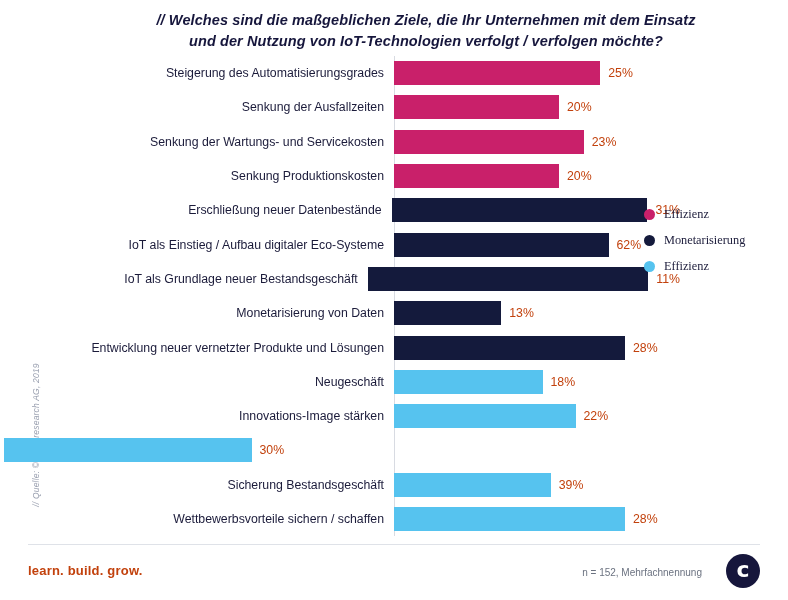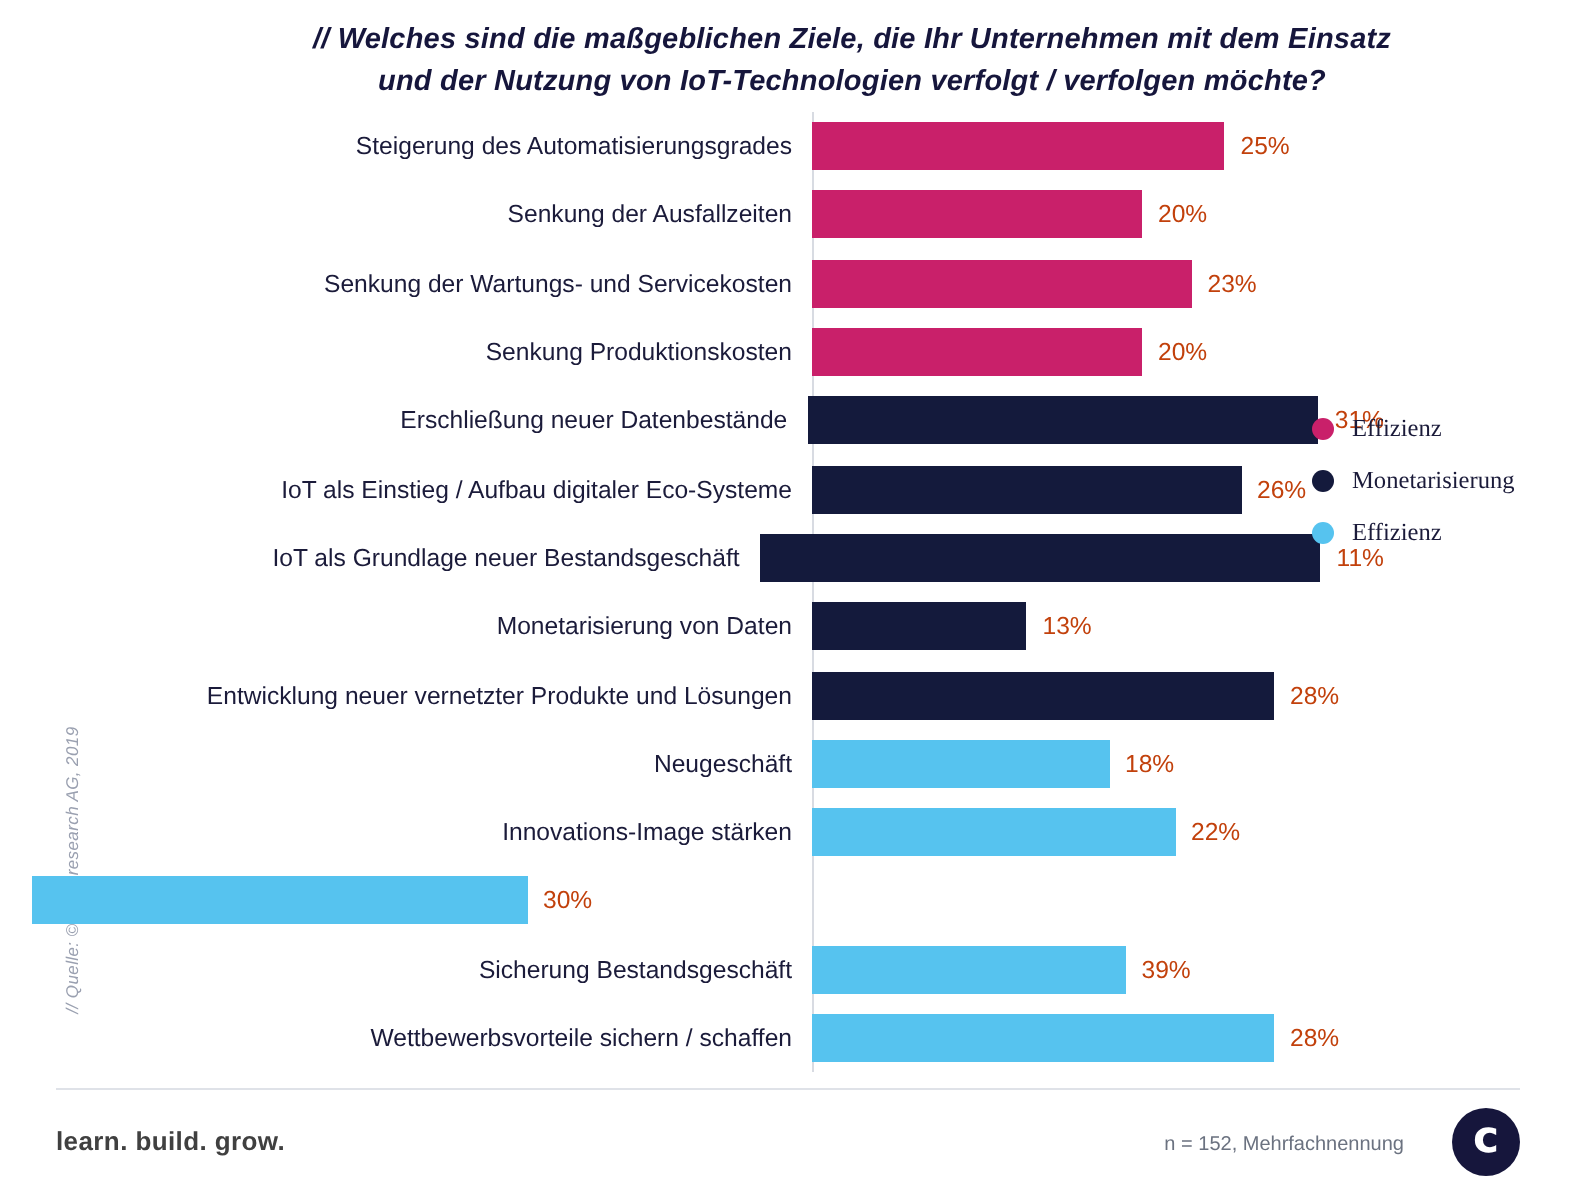--- a/index.html
+++ b/index.html
@@ -45,21 +45,21 @@
     transform-origin: center center;
     font-size: 8.5px;
     font-style: italic;
     color: #9aa0b0;
     text-align: center;
     letter-spacing: 0.2px;
   }
   
   .chart {
     position: absolute;
-    left: 16px;
+    left: 4px;
     top: 56px;
     width: 676px;
     height: 480px;
   }
   .rows {
     position: absolute;
     left: 0;
     top: 0;
     width: 100%;
   }
@@ -136,21 +136,21 @@
     width: 732px;
     height: 1px;
     background: #dfe2e8;
   }
   .footer-tagline {
     position: absolute;
     left: 28px;
     top: 563px;
     font-size: 13px;
     font-weight: bold;
-    color: #404040;
+    color: #c2410c;
     letter-spacing: 0.2px;
   }
   .footer-note {
     position: absolute;
     right: 86px;
     top: 567px;
     font-size: 10px;
     color: #6b7280;
     white-space: nowrap;
   }
@@ -222,21 +222,21 @@
           <div class="row-label">Erschließung neuer Datenbestände</div>
           <div class="bar-area">
             <div class="bar" style="width: 255.75px; background: rgb(20, 26, 60);"></div>
             <div class="bar-value">31%</div>
           </div>
         </div>
         <div class="row">
           <div class="row-label">IoT als Einstieg / Aufbau digitaler Eco-Systeme</div>
           <div class="bar-area">
             <div class="bar" style="width: 214.5px; background: rgb(20, 26, 60);"></div>
-            <div class="bar-value">26%</div>
+            <div class="bar-value">62%</div>
           </div>
         </div>
         <div class="row">
           <div class="row-label">IoT als Grundlage neuer Bestandsgeschäft</div>
           <div class="bar-area">
             <div class="bar" style="width: 280.5px; background: rgb(20, 26, 60);"></div>
             <div class="bar-value">11%</div>
           </div>
         </div>
         <div class="row">

